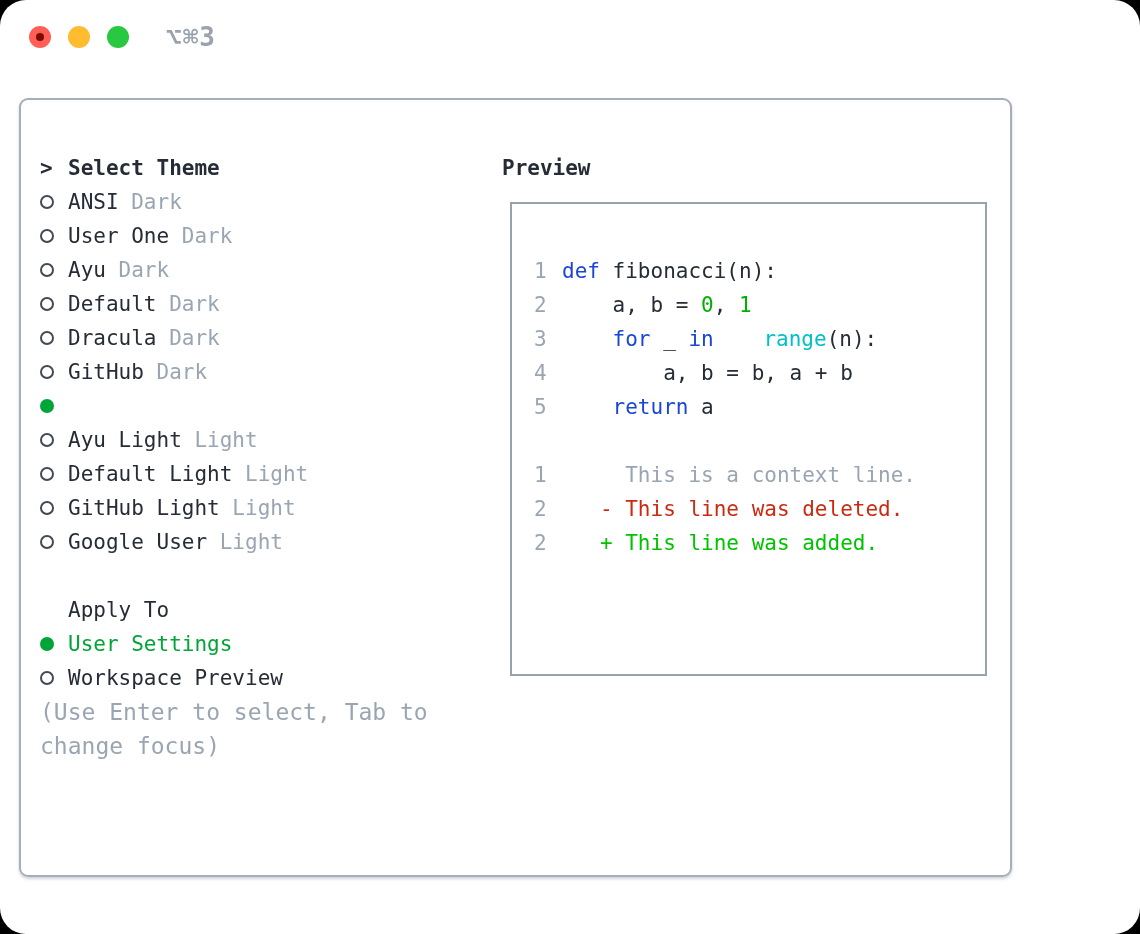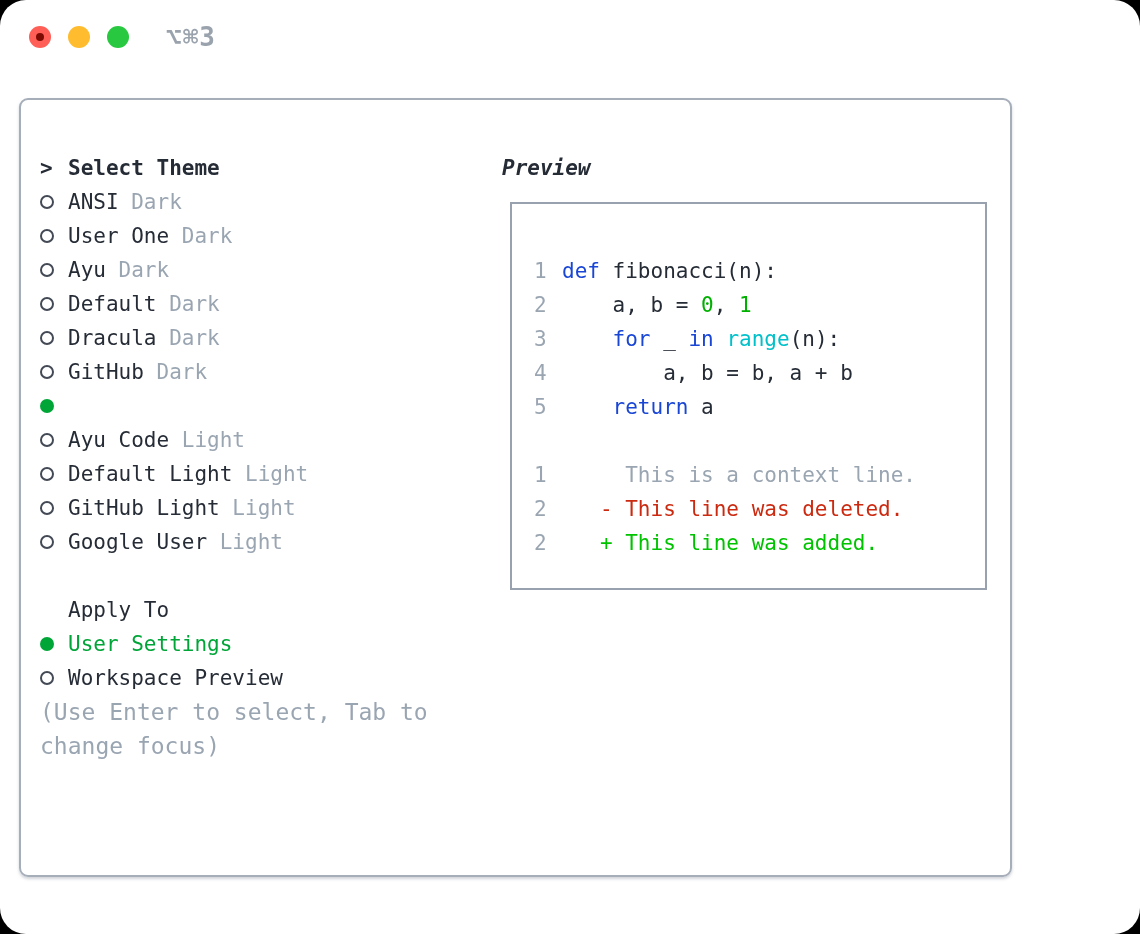--- a/index.html
+++ b/index.html
@@ -38,29 +38,29 @@
   .label{white-space:pre;text-align:right;}
   .hdr{font-weight:700;}
   .t-name.sel{color:var(--green);}
   .t-suffix{color:var(--gray);}
   .spacer{height:34px;}
   .hint{max-width:432px;font-size:23px;line-height:34px;
     color:var(--gray);white-space:normal;}
   
   .right-col{flex:1;}
   .preview-title{height:34px;line-height:34px;font-size:21px;font-weight:700;
-    color:var(--fg);font-style:italic;}
-  .preview-box{margin-top:17px;margin-left:8px;width:477px;height:388px;
+    color:var(--fg);}
+  .preview-box{margin-top:17px;margin-left:8px;width:477px;height:474px;
     box-sizing:border-box;border:2px solid var(--box-border);
     padding:50px 16px 16px 22px;}
   .code-line{height:34px;line-height:34px;font-size:21px;white-space:pre;
     color:var(--fg);}
   .lnum{display:inline-block;width:28px;color:var(--gray);}
   .tok-fg{color:var(--fg);} .tok-blue{color:var(--blue);}
-  .tok-cyan{color:var(--cyan);} .tok-green{color:var(--code-green);}
+  .tok-cyan{color:var(--cyan);margin-left:37px;} .tok-green{color:var(--code-green);}
   .tok-gray{color:var(--gray);text-align:right;} .tok-red{color:var(--red);}
   .tok-added{color:var(--added);}
 </style>
 </head>
 <body>
 
 <div class="window">
   <div class="titlebar">
     <div class="dots">
       <div class="dot red">
@@ -120,21 +120,21 @@
           </div>
           <div class="row">
             <span class="marker">
               <span class="radio on"></span>
             </span>
           </div>
           <div class="row">
             <span class="marker">
               <span class="radio"></span>
             </span>
-            <span class="label"><span class="t-name">Ayu Code</span><span class="t-suffix"> Light</span></span>
+            <span class="label"><span class="t-name">Ayu Light</span><span class="t-suffix"> Light</span></span>
           </div>
           <div class="row">
             <span class="marker">
               <span class="radio"></span>
             </span>
             <span class="label"><span class="t-name">Default Light</span><span class="t-suffix"> Light</span></span>
           </div>
           <div class="row">
             <span class="marker">
               <span class="radio"></span>

